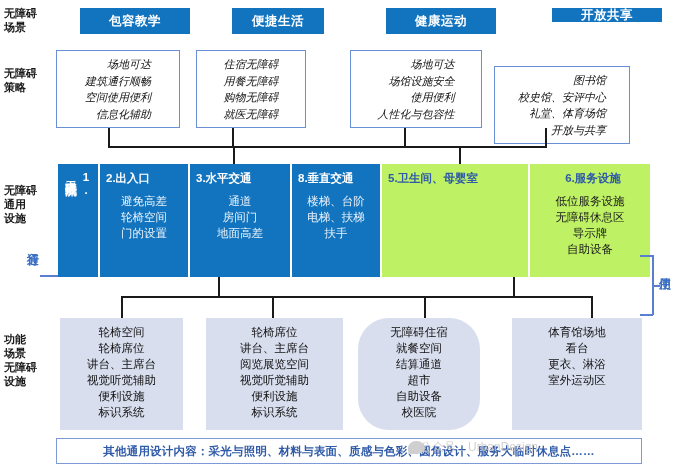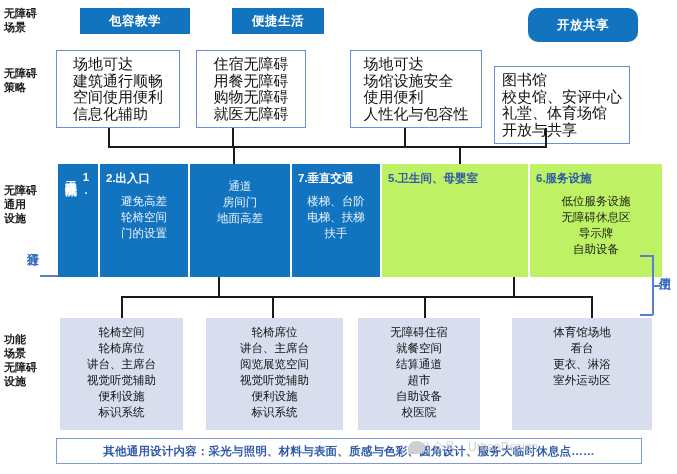--- a/index.html
+++ b/index.html
@@ -35,28 +35,29 @@
     align-items:center;
     justify-content:center;
     letter-spacing:.5px;
   }
 
   
   .strategy{
     border:1px solid #6b8fd4;
     background:#ffffff;
     color:#111;
-    font-size:15px;
+    font-size:11px;
     line-height:16.5px;
     display:flex;
     flex-direction:column;
     align-items:center;
     justify-content:center;
-    text-align:left;
-    white-space:pre-line;
+    text-align:right;
+    white-space:pre-line;
+    font-style:italic;
   }
 
   
   .fac{
     display:flex;
     flex-direction:column;
     padding-top:7px;
     box-sizing:border-box;
   }
   .fac .title{
@@ -163,21 +164,22 @@
 通用
 设施</div>
 
   <div class="abs rowlabel" style="left:4px;top:332px;width:56px;">功能
 场景
 无障碍
 设施</div>
 
   <div class="abs chip" style="left:80px;top:8px;width:110px;height:26px;">包容教学</div>
   <div class="abs chip" style="left:232px;top:8px;width:92px;height:26px;">便捷生活</div>
-  <div class="abs chip" style="left:528px;top:8px;width:110px;height:34px;border-radius:10px;">开放共享</div>
+  <div class="abs chip" style="left:386px;top:8px;width:110px;height:26px;">健康运动</div>
+  <div class="abs chip" style="left:552px;top:8px;width:110px;height:14px;">开放共享</div>
 
   <div class="abs strategy" style="left:56px;top:50px;width:124px;height:78px;">场地可达
 建筑通行顺畅
 空间使用便利
 信息化辅助</div>
   <div class="abs strategy" style="left:196px;top:50px;width:110px;height:78px;">住宿无障碍
 用餐无障碍
 购物无障碍
 就医无障碍</div>
   <div class="abs strategy" style="left:350px;top:50px;width:132px;height:78px;">场地可达
@@ -205,37 +207,38 @@
   </div>
 
   <div class="abs fac dark" style="left:100px;top:164px;width:88px;height:113px;">
     <div class="title">2.出入口</div>
     <div class="body">避免高差
 轮椅空间
 门的设置</div>
   </div>
 
   <div class="abs fac dark" style="left:190px;top:164px;width:100px;height:113px;">
+    <div class="title">3.水平交通</div>
     <div class="body">通道
 房间门
 地面高差</div>
   </div>
 
   <div class="abs fac dark" style="left:292px;top:164px;width:88px;height:113px;">
-    <div class="title">7.垂直交通</div>
+    <div class="title">8.垂直交通</div>
     <div class="body">楼梯、台阶
 电梯、扶梯
 扶手</div>
   </div>
 
   <div class="abs fac light" style="left:382px;top:164px;width:146px;height:113px;">
     <div class="title">5.卫生间、母婴室</div>
   </div>
 
-  <div class="abs fac light" style="left:530px;top:164px;width:132px;height:113px;">
+  <div class="abs fac light" style="left:530px;top:164px;width:120px;height:113px;align-items:center;">
     <div class="title">6.服务设施</div>
     <div class="body">低位服务设施
 无障碍休息区
 导示牌
 自助设备</div>
   </div>
 
   <div class="abs vline" style="left:218px;top:277px;height:20px;"></div>
   <div class="abs vline" style="left:513px;top:277px;height:20px;"></div>
   <div class="abs hline" style="left:121px;top:296px;width:472px;"></div>
@@ -249,27 +252,27 @@
 讲台、主席台
 视觉听觉辅助
 便利设施
 标识系统</div>
   <div class="abs funcbox" style="left:206px;top:318px;width:137px;height:112px;">轮椅席位
 讲台、主席台
 阅览展览空间
 视觉听觉辅助
 便利设施
 标识系统</div>
-  <div class="abs funcbox" style="left:358px;top:318px;width:122px;height:112px;">无障碍住宿
+  <div class="abs funcbox" style="left:358px;top:318px;width:122px;height:112px;border-radius:31px;">无障碍住宿
 就餐空间
 结算通道
 超市
 自助设备
 校医院</div>
-  <div class="abs funcbox" style="left:512px;top:318px;width:140px;height:112px;font-family:Liberation Serif, serif;">体育馆场地
+  <div class="abs funcbox" style="left:512px;top:318px;width:130px;height:112px;font-family:Liberation Serif, serif;">体育馆场地
 看台
 更衣、淋浴
 室外运动区</div>
 
   <div class="abs bracket-h" style="left:40px;top:275px;width:18px;"></div>
   <div class="abs sidelabel" style="left:26px;top:243px;height:36px;">通行</div>
 
   <div class="abs bracket-v" style="left:652px;top:255px;height:60px;"></div>
   <div class="abs bracket-h" style="left:640px;top:255px;width:13px;"></div>
   <div class="abs bracket-h" style="left:640px;top:314px;width:13px;"></div>

